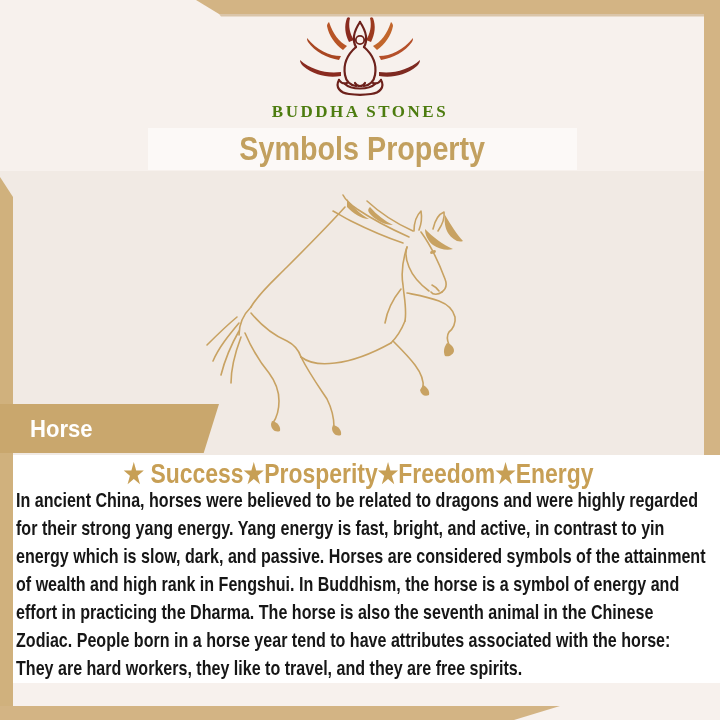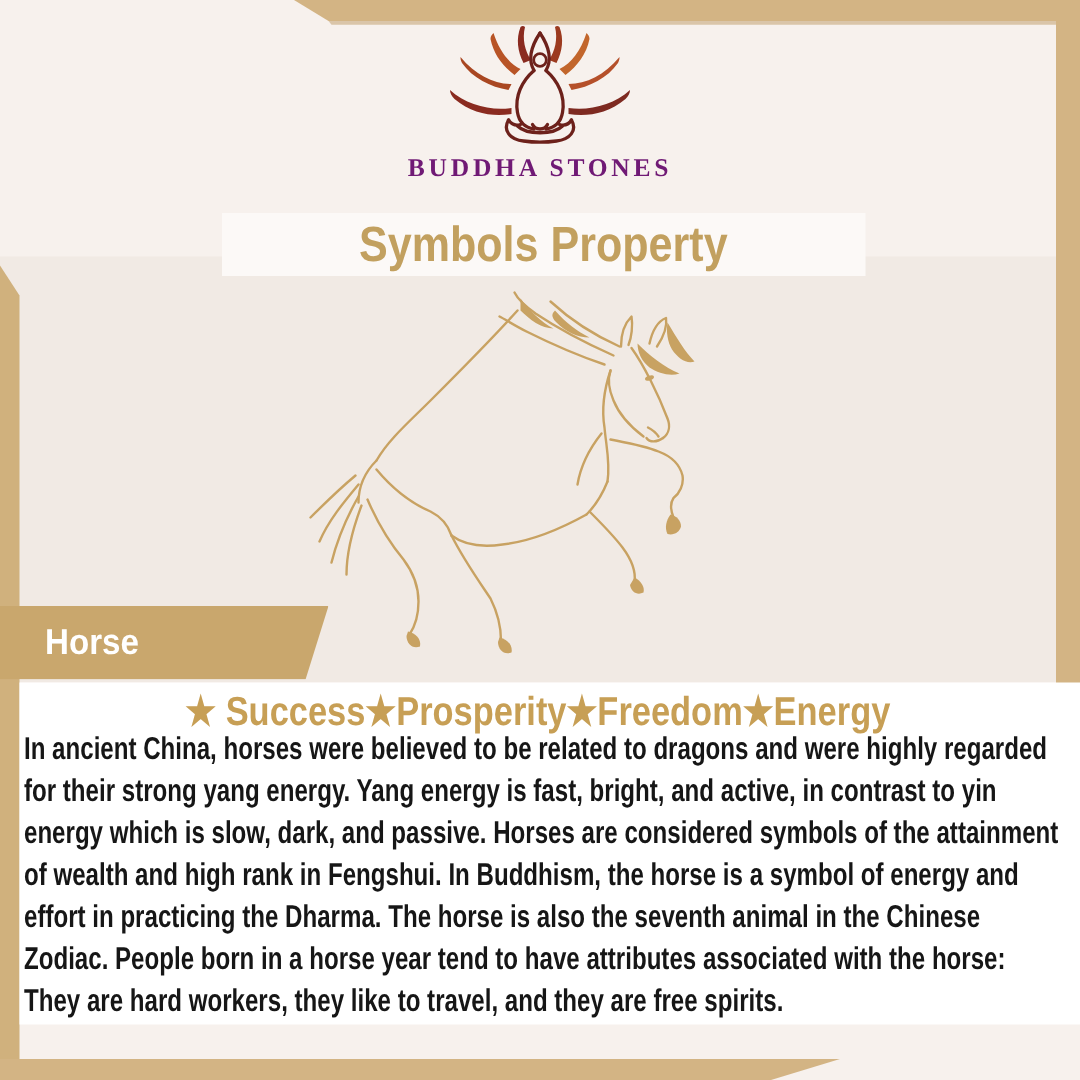--- a/index.html
+++ b/index.html
@@ -9,26 +9,26 @@
   }
   .mid-bg{position:absolute;left:0;top:171px;width:720px;height:284px;background:#f1eae4;}
   .frame-svg,.logo-svg,.horse-svg{position:absolute;display:block;}
   .frame-svg{left:0;top:0;width:720px;height:720px;pointer-events:none;}
 
   .logo-wrap{position:absolute;left:0;top:14px;width:720px;text-align:center;}
   .logo-svg{position:relative;left:auto;top:auto;margin:0 auto;}
   .brand-name{
     position:absolute;left:0;top:102px;width:720px;text-align:center;
     font-family:"Liberation Serif",serif;font-size:17px;letter-spacing:2.5px;
-    color:#701a75;font-weight:600;
+    color:#4d7c0f;font-weight:600;
   }
 
   .title-band{
     position:absolute;left:148px;top:128px;width:429px;height:42px;
-    background:#fcf9f7;display:flex;align-items:center;justify-content:center;margin-top:14px;
+    background:#fcf9f7;display:flex;align-items:center;justify-content:center;
   }
   .title-band .title-text{
     font-size:33px;font-weight:bold;color:#c2a05f;white-space:nowrap;
     transform:scaleX(0.87);transform-origin:center;
   }
 
   .horse-illo{position:absolute;left:195px;top:185px;width:300px;height:270px;}
 
   .label-band{
     position:absolute;left:0;top:404px;width:219px;height:49px;

